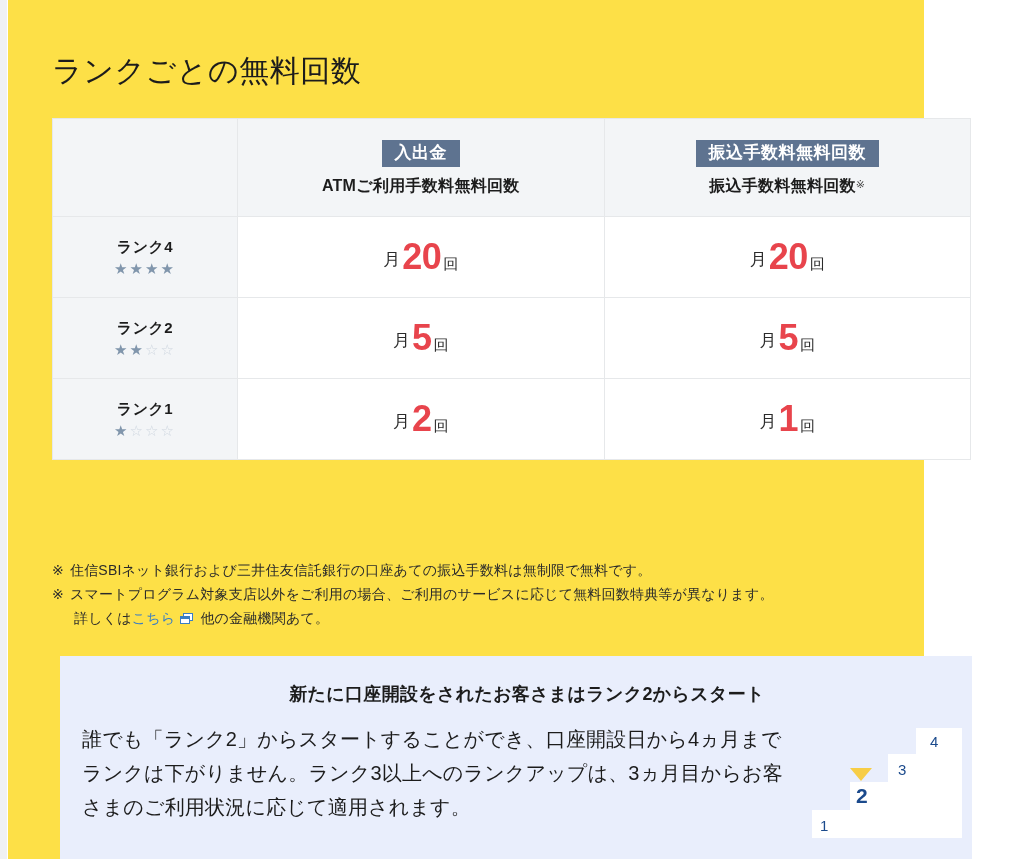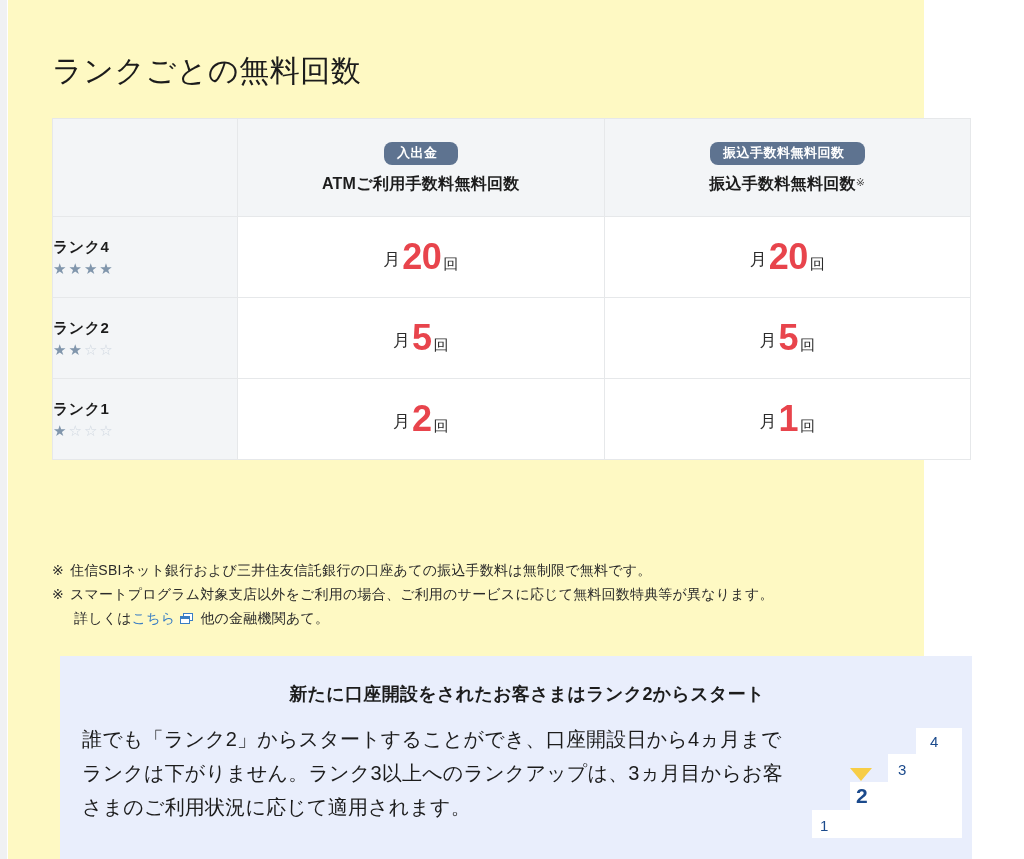--- a/index.html
+++ b/index.html
@@ -18,21 +18,21 @@
   }
   .left-rail {
     position: absolute; left: 0; top: 0;
     width: 7px; height: 859px;
     background: #f0f1f3;
   }
   .content {
     position: absolute;
     left: 8px; top: 0;
     width: 916px; height: 859px;
-    background: #fef9c3;
+    background: #fde047;
   }
 
   
   .page-title {
     position: absolute;
     left: 44px; top: 31px;
     font-size: 30px;
     font-weight: 400;
     letter-spacing: 0.5px;
     color: #1c1c1c;
@@ -59,46 +59,46 @@
   .thead-cell {
     background: #f3f5f7;
     height: 98px;
     text-align: center;
     padding: 12px 6px;
   }
   .badge {
     display: inline-block;
     background: #5e7390;
     color: #ffffff;
-    font-size: 13px;
+    font-size: 17px;
     font-weight: 700;
     letter-spacing: 0.5px;
-    padding: 4px 20px 5px 13px;
-    border-radius: 8px;
+    padding: 4px 13px 5px 13px;
+    border-radius: 0;
     line-height: 1.1;
     margin-bottom: 9px;
   }
   .col-head-label {
     font-size: 16px;
     font-weight: 700;
     color: #1c1c1c;
     letter-spacing: 0.3px;
     line-height: 1.2;
   }
   .col-head-label .mark {
     font-size: 11px;
     font-weight: 400;
     vertical-align: 3px;
     color: #4a4a4a;
   }
 
   .rank-cell {
     background: #f3f5f7;
     height: 81px;
-    text-align: left;
+    text-align: center;
     padding: 10px 6px;
   }
   .rank-name {
     font-size: 15px;
     font-weight: 700;
     color: #1c1c1c;
     letter-spacing: 0.5px;
     line-height: 1.2;
     margin-bottom: 5px;
   }

